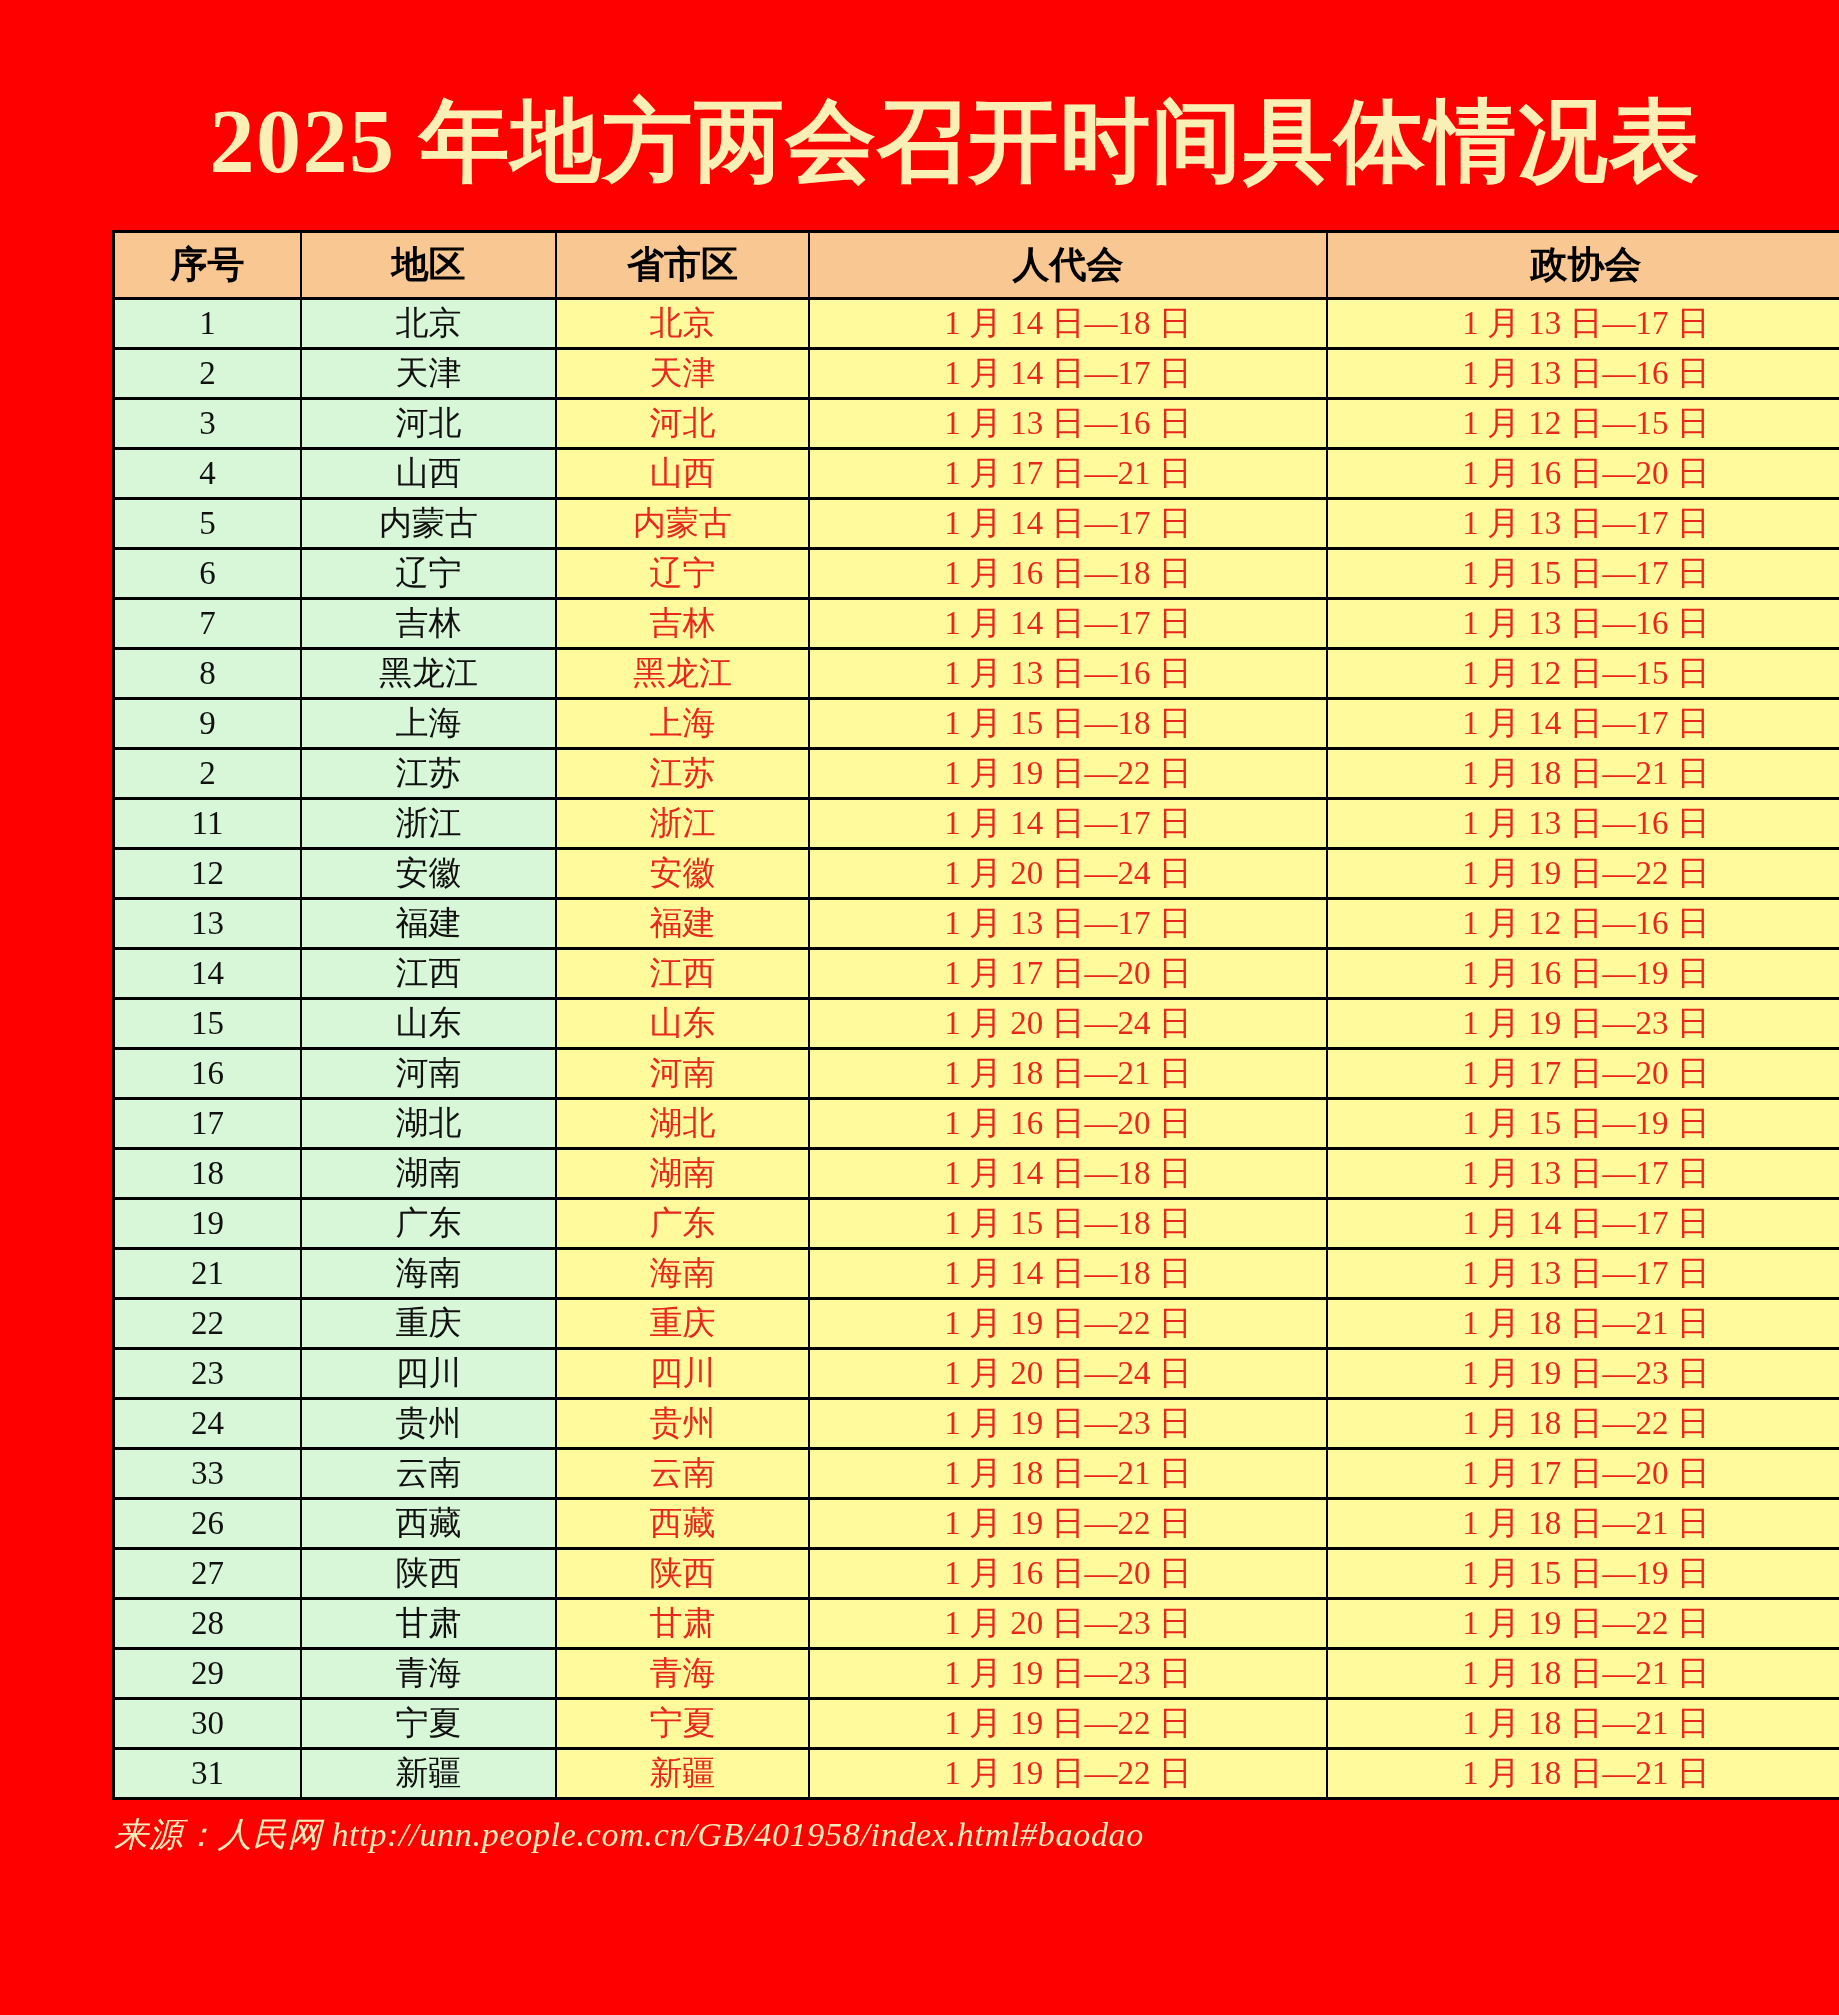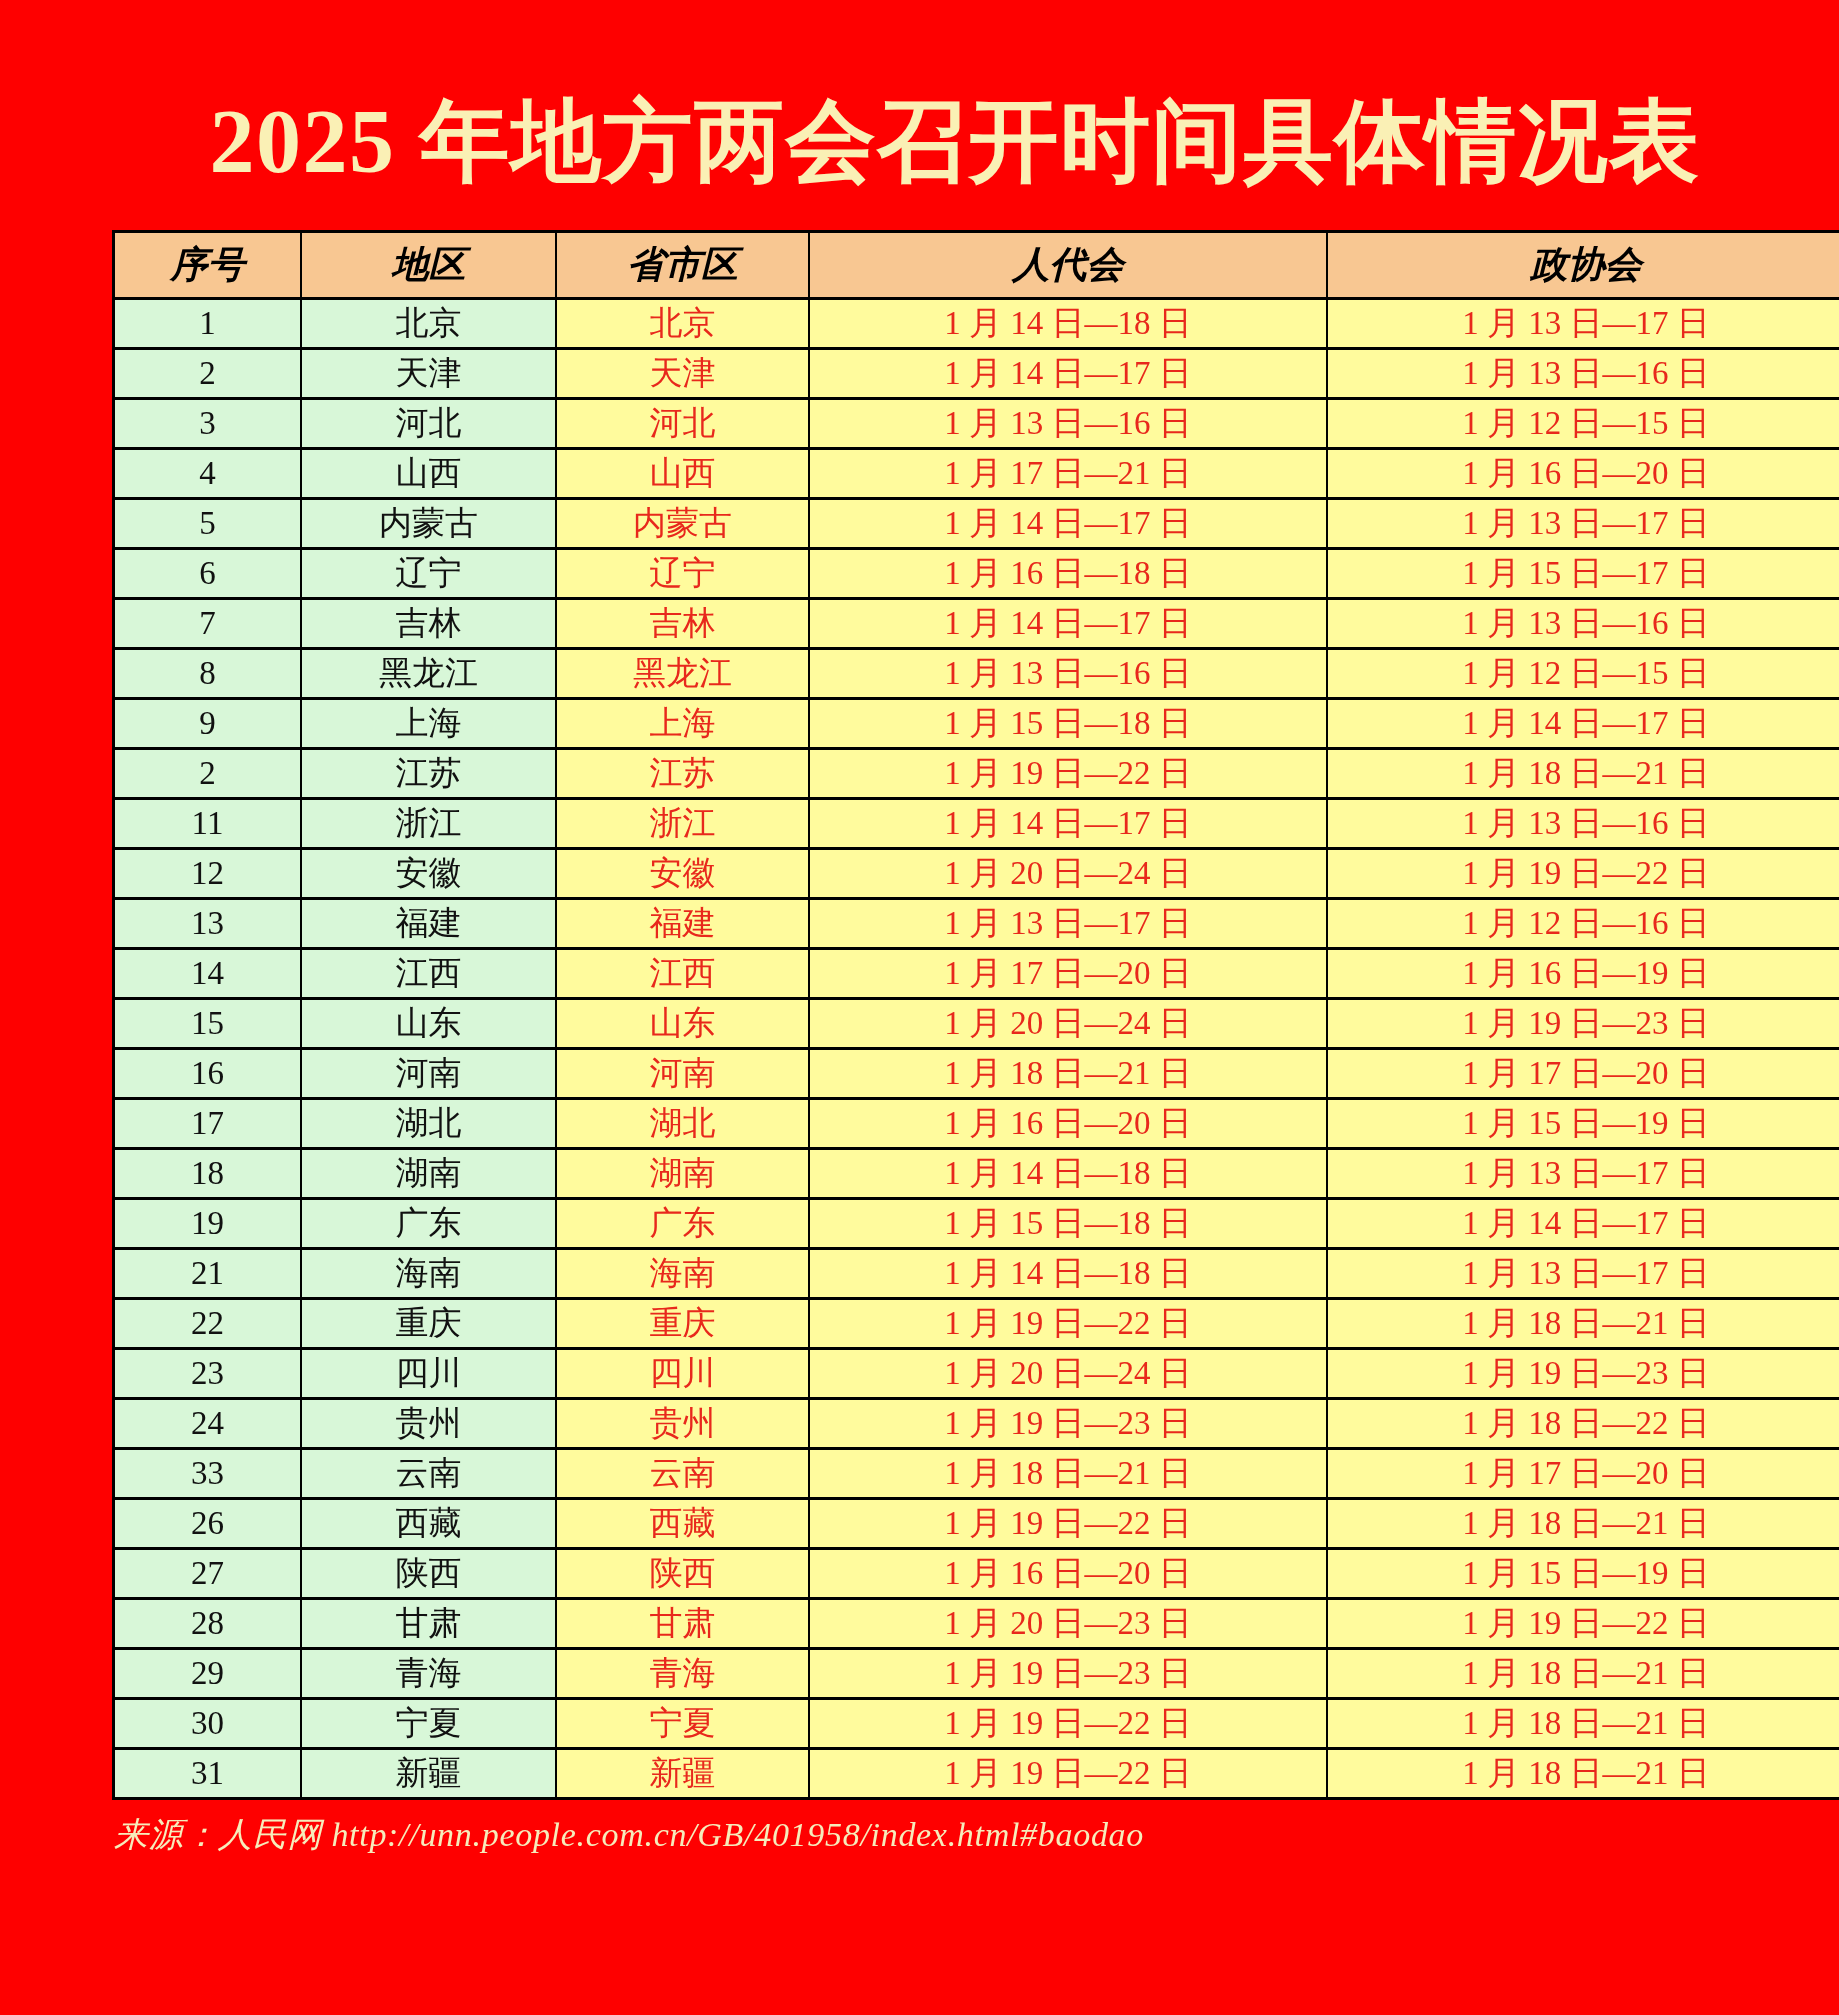--- a/index.html
+++ b/index.html
@@ -46,21 +46,20 @@
     vertical-align: middle;
     overflow: hidden;
     white-space: nowrap;
   }
   .schedule-table thead th {
     background: #F8C792;
     height: 62px;
     font-size: 37px;
     font-weight: bold;
     color: #000000;
-    font-style: italic;
   }
   .schedule-table tbody td {
     height: 45px;
     font-size: 33px;
     font-weight: normal;
   }
   .col-no      { width: 183px; }
   .col-region  { width: 251px; }
   .col-prov    { width: 249px; }
   .col-renda   { width: 514px; }

